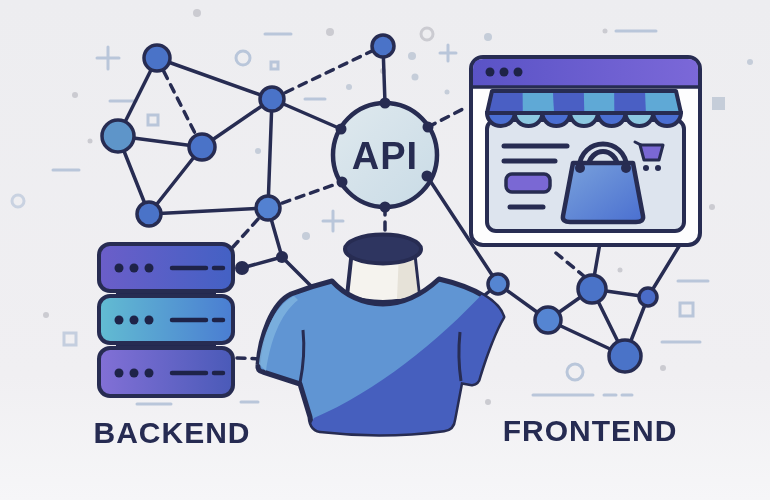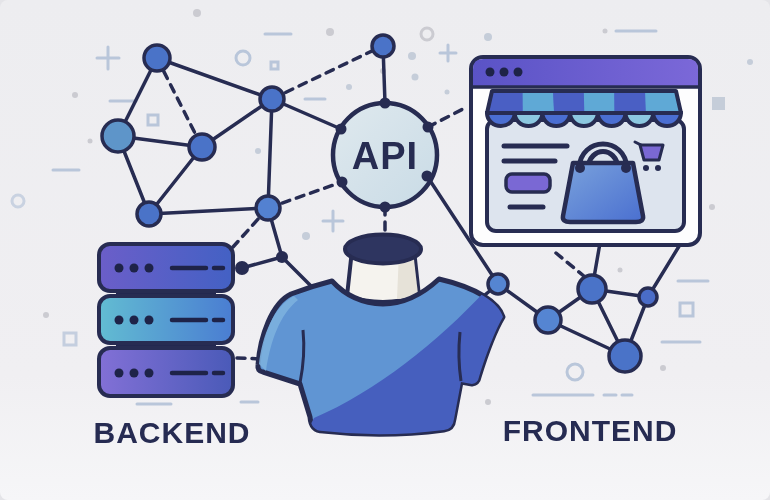--- a/index.html
+++ b/index.html
@@ -1,19 +1,18 @@
 <!DOCTYPE html>
 <html><head>
 <meta charset="utf-8">
 <style>
   html,body{margin:0;padding:0;background:#e4e4e8;}
   .stage{
     width:770px;height:500px;position:relative;overflow:hidden;
     font-family:"Liberation Sans", sans-serif;
-    border-radius:8px;
   }
   svg{display:block;}
   text.big-label{
     font-family:"Liberation Sans", sans-serif;
     font-weight:bold;
     font-size:30px;
     letter-spacing:1px;
     fill:#262b52;
   }
   text.api-label{

